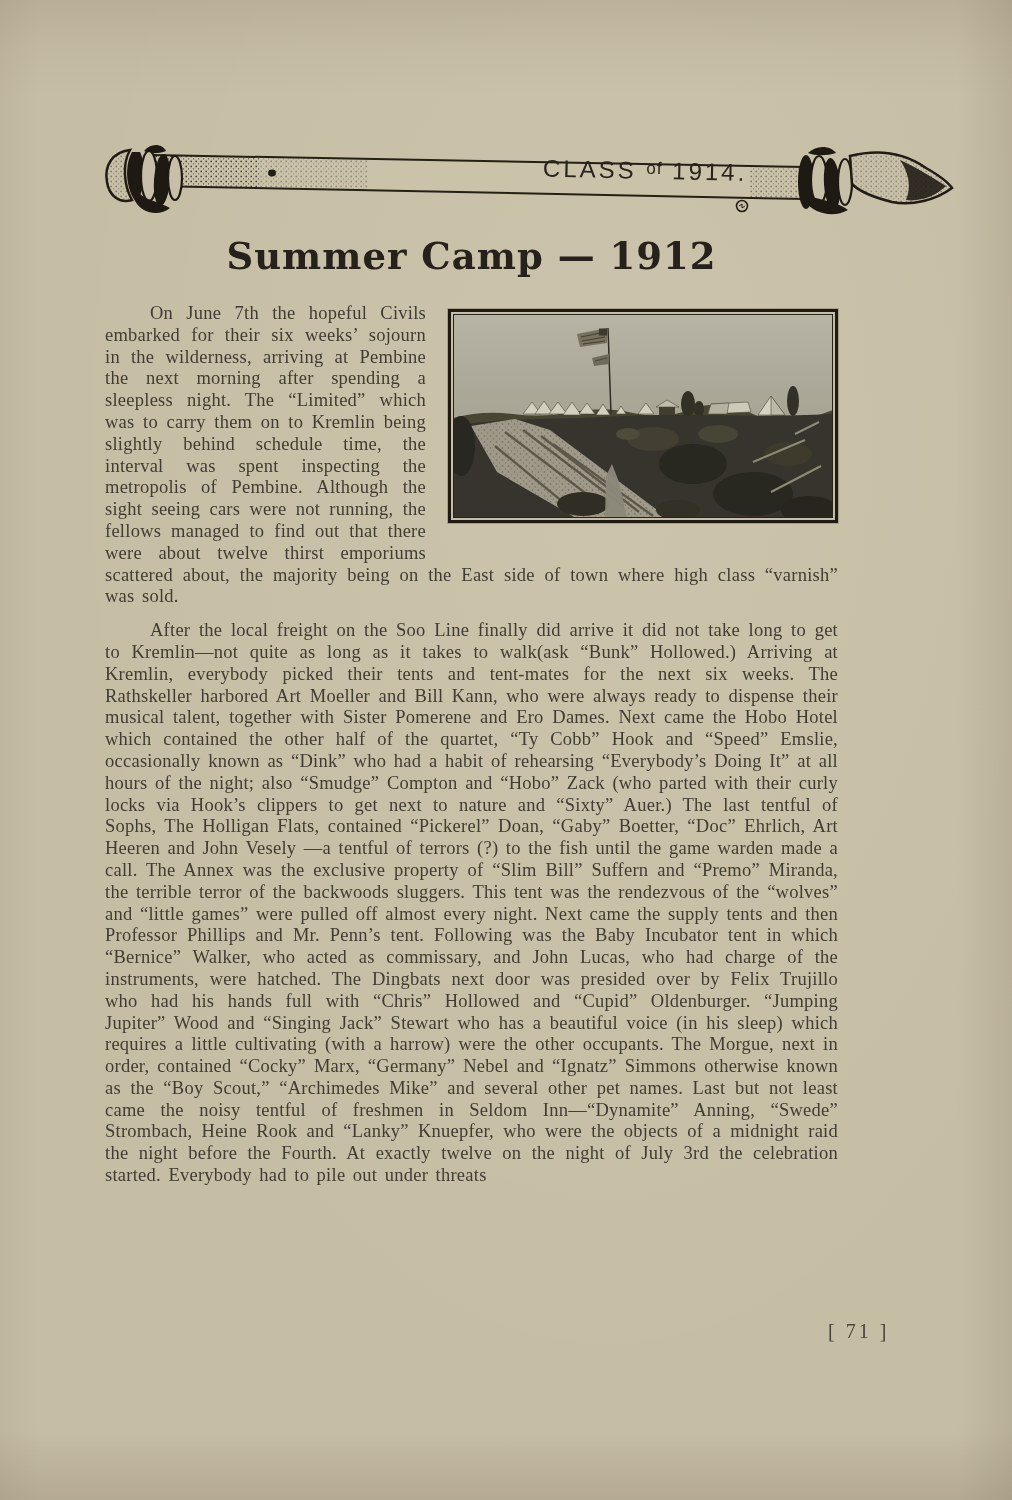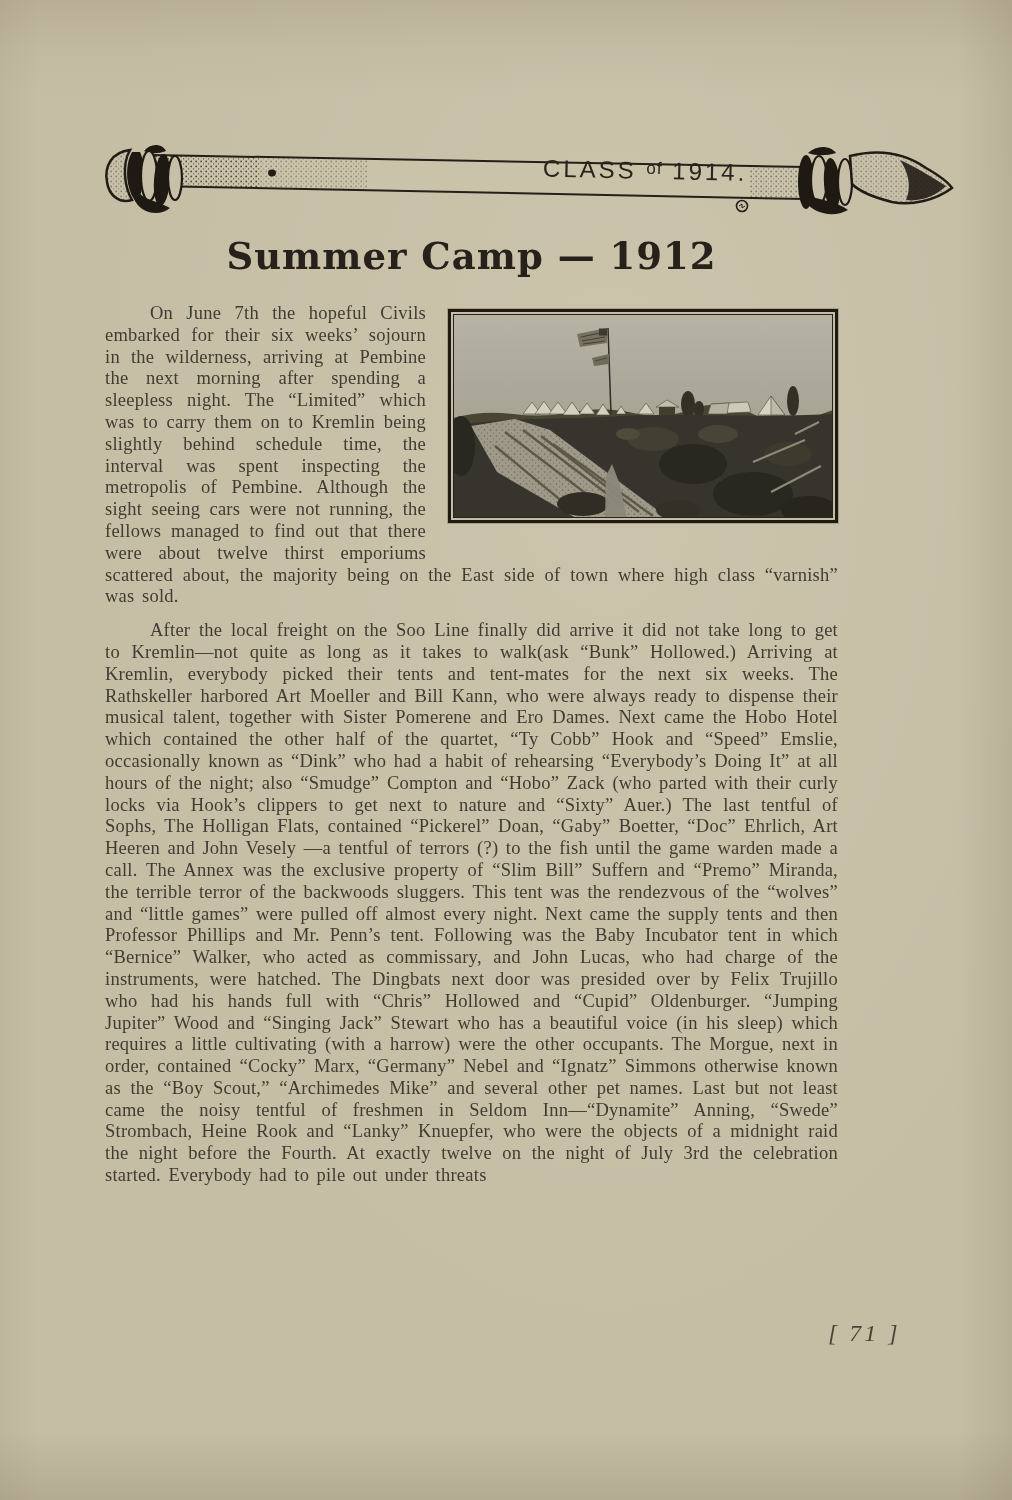--- a/index.html
+++ b/index.html
@@ -50,21 +50,21 @@
   .photo-frame {
     float:right; width:380px; margin:6px 0 20px 22px;
     border:3px solid #1f1b14; padding:2px; background:#c6bda5;
     box-shadow:0 0 0 1px rgba(60,54,40,.25);
   }
   .photo-frame svg { display:block; }
 
   
   .page-number {
     position:absolute; left:828px; top:1320px;
-    font-style:italic; font-size:24px; letter-spacing:3px; color:#4a4438;
+    font-size:20px; letter-spacing:3px; color:#4a4438;
   }
 </style>
 </head>
 <body>
 
 <div class="page">
 
   <div class="banner-wrap">
     <svg width="858" height="84" viewBox="0 0 858 84">
       <defs>

